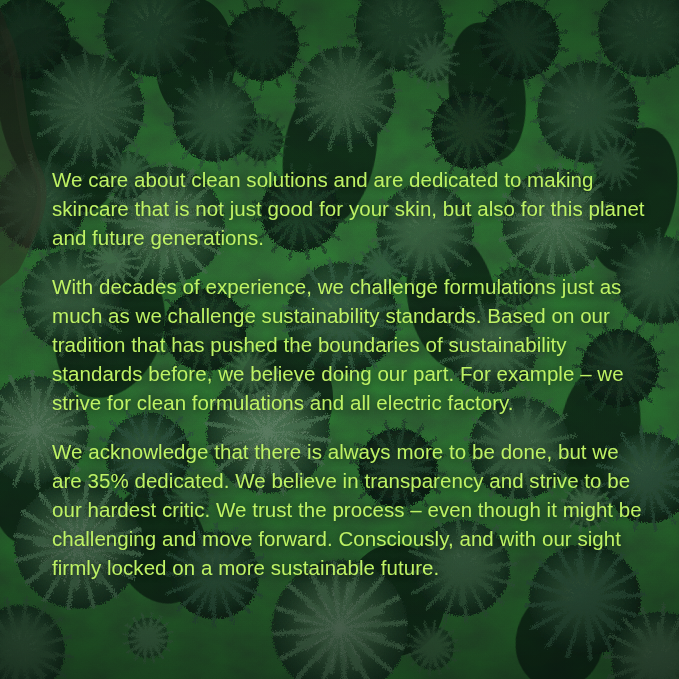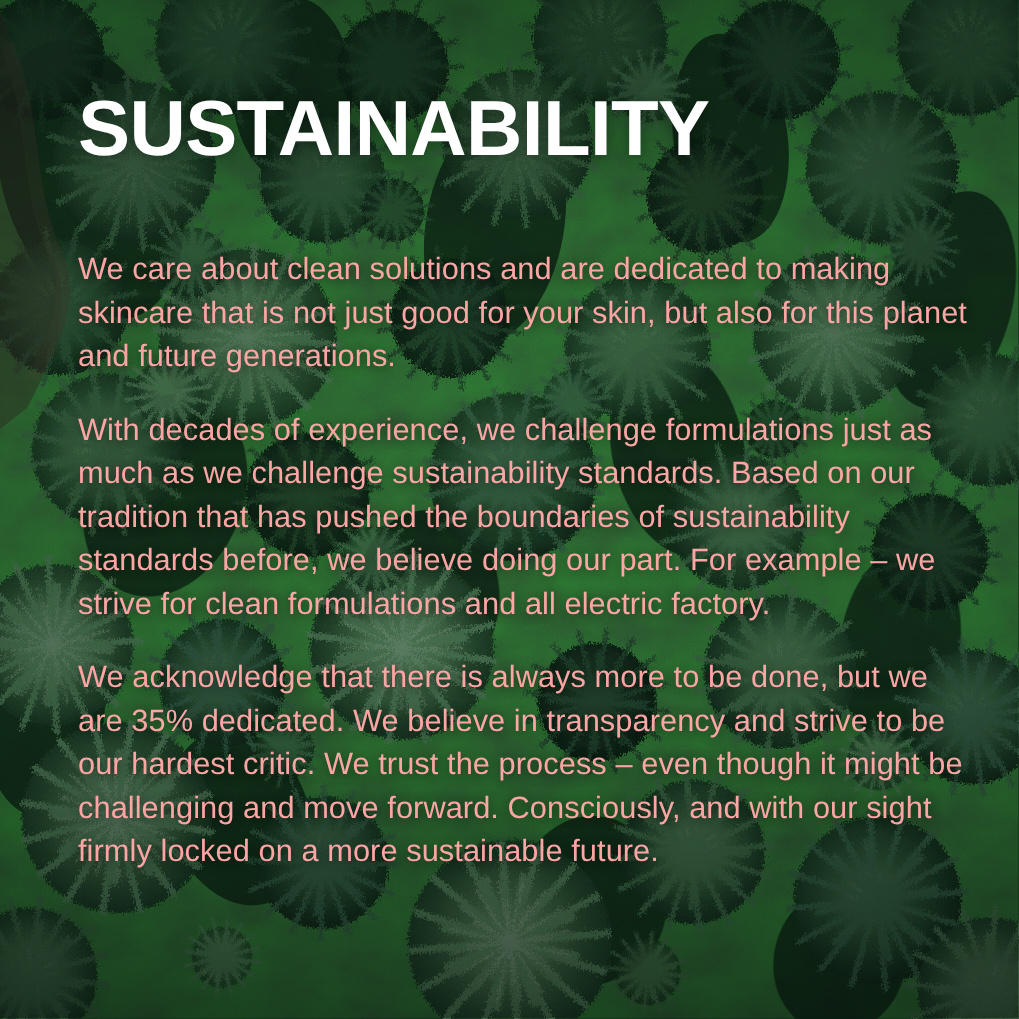--- a/index.html
+++ b/index.html
@@ -64,21 +64,21 @@
     top: 165px;
     left: 0;
     width: 595px;
   }
   .para {
     margin: 0 0 19px 0;
     font-size: 20.5px;
     line-height: 29.2px;
     font-weight: 400;
     letter-spacing: 0.05px;
-    color: #fca5a5;
+    color: #bef264;
     text-shadow: 0 1px 7px rgba(0,0,0,0.48);
   }
   .para:last-child { margin-bottom: 0; }
 </style>
 </head>
 <body>
 
 <div id="poster">
 
   <svg id="forest-bg" viewBox="0 0 679 679" preserveAspectRatio="xMidYMid slice" aria-hidden="true">
@@ -407,21 +407,20 @@
       <path d="M0 8 C22 52, 10 120, 34 168 C50 200, 36 240, 18 272 L0 286 Z" fill="#3b3327" opacity="0.85"></path>
       <path d="M4 30 C24 70, 16 126, 38 172 C48 196, 38 226, 22 252" stroke="#4c4132" stroke-width="9" fill="none" opacity="0.7"></path>
     </g>
 
     <rect width="679" height="679" filter="url(#fineGrain)" opacity="0.12" style="mix-blend-mode:overlay"></rect>
   </svg>
 
   <div id="vignette"></div>
 
   <div id="content">
-    <h1 id="page-title">SUSTAINABILITY</h1>
 
     <div id="body-copy">
       <p class="para">We care about clean solutions and are dedicated to making skincare that is not just good for your skin, but also for this planet and future generations.</p>
       <p class="para">With decades of experience, we challenge formulations just as much as we challenge sustainability standards. Based on our tradition that has pushed the boundaries of sustainability standards before, we believe doing our part. For example – we strive for clean formulations and all electric factory.</p>
       <p class="para">We acknowledge that there is always more to be done, but we are 35% dedicated. We believe in transparency and strive to be our hardest critic. We trust the process – even though it might be challenging and move forward. Consciously, and with our sight firmly locked on a more sustainable future.</p>
     </div>
   </div>
 
 </div>
 

